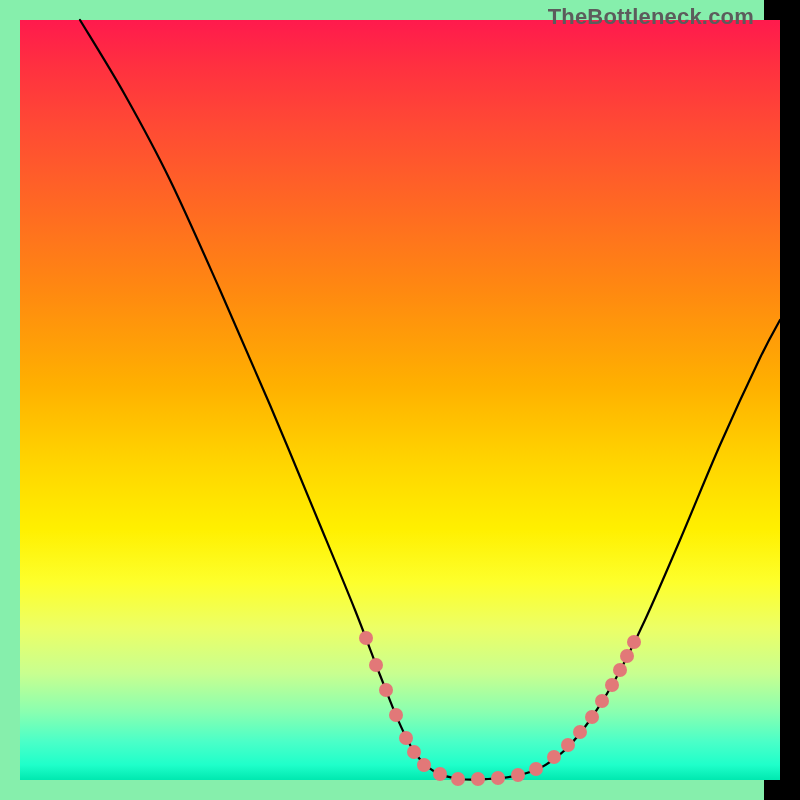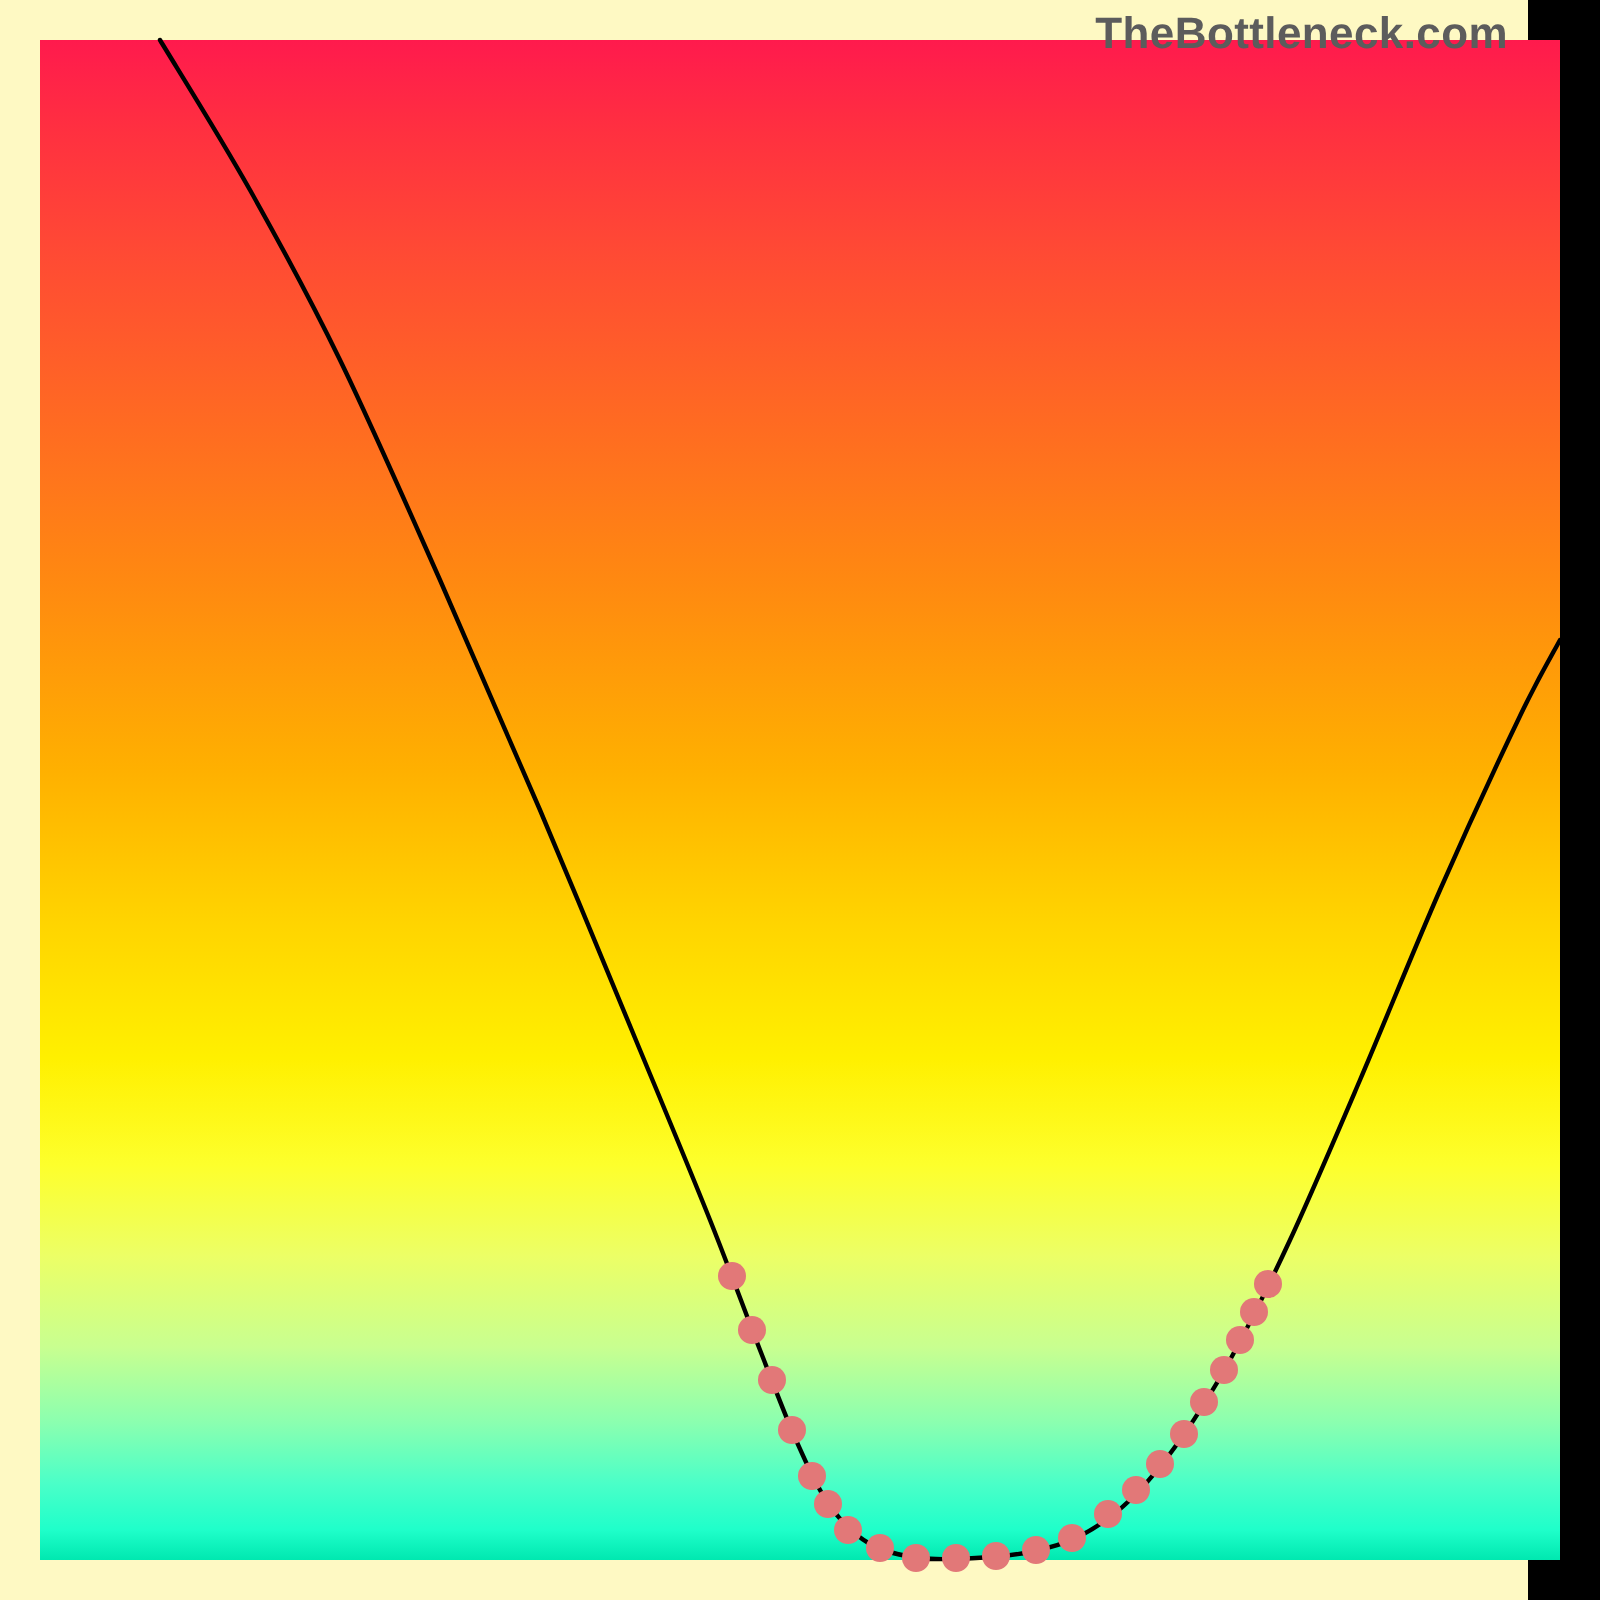--- a/index.html
+++ b/index.html
@@ -1,21 +1,21 @@
 <!DOCTYPE html>
 <html><head>
 <meta charset="utf-8">
 <style>
   * { margin: 0; padding: 0; box-sizing: border-box; }
   html, body { width: 800px; height: 800px; overflow: hidden; background: #000; }
   .frame {
     position: relative;
     width: 764px;
     height: 800px;
-    background: #fef9c3;
+    background: #86efac;
     text-align: center;
   }
   .watermark {
     position: absolute;
     top: 4px;
     right: 10px;
     font-family: Arial, Helvetica, sans-serif;
     font-size: 22px;
     font-weight: 600;
     color: #5c5c5c;

